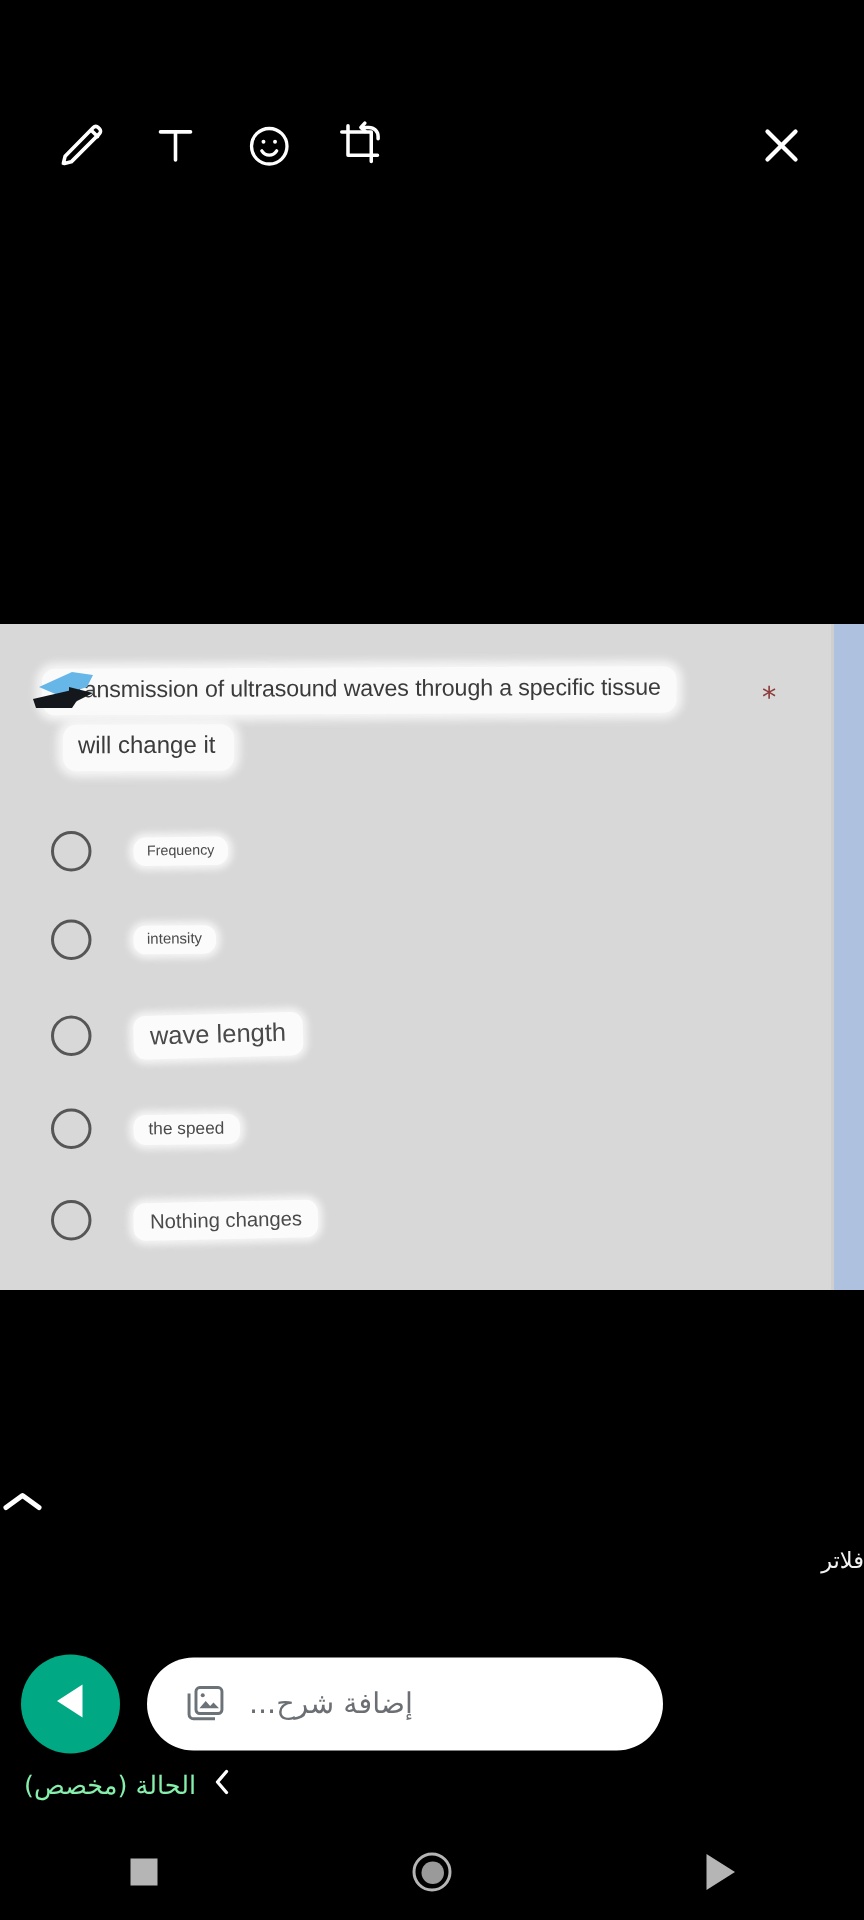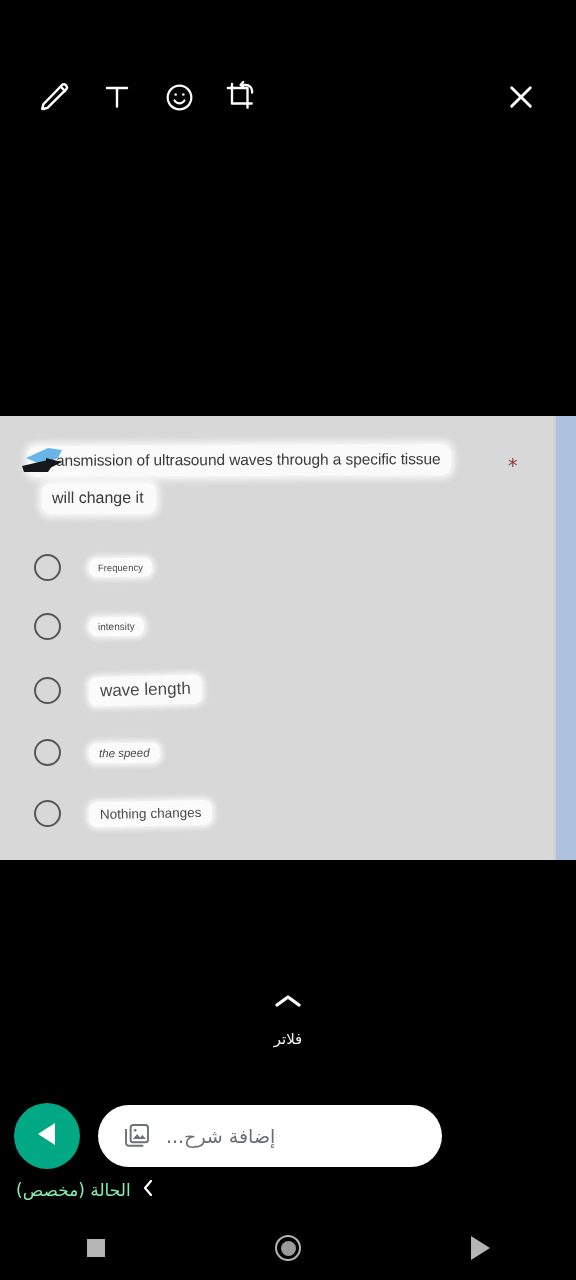--- a/index.html
+++ b/index.html
@@ -129,33 +129,32 @@
     color: #4a4a4a;
     white-space: nowrap;
     box-shadow: 0 0 5px 3px rgba(251,251,251,0.8);
   }
   .opt-1 { left: 34px; top: 554px; }
   .opt-1 .option-pill { margin-left: 28px; padding: 4px 9px; font-size: 9.5px; transform: rotate(-0.8deg); }
   .opt-2 { left: 34px; top: 613px; }
   .opt-2 .option-pill { margin-left: 28px; padding: 4px 9px; font-size: 10px; transform: rotate(-0.6deg); }
   .opt-3 { left: 34px; top: 676px; }
   .opt-3 .option-pill { margin-left: 28px; padding: 4px 11px 5px; font-size: 17px; transform: rotate(-1.6deg); }
-  .opt-4 { left: 34px; top: 739px; font-style: italic; }
+  .opt-4 { left: 34px; top: 739px; }
   .opt-4 .option-pill { margin-left: 28px; padding: 4px 10px; font-size: 11.5px; transform: rotate(-0.6deg); }
   .opt-5 { left: 34px; top: 800px; }
   .opt-5 .option-pill { margin-left: 28px; padding: 5px 11px; font-size: 13.5px; transform: rotate(-1.2deg); }
 
   
   .filters-area {
     position: absolute;
     left: 0; top: 992px;
     width: 576px;
     display: flex;
     flex-direction: column;
-    align-items: center;
   }
   .filters-chevron { margin-bottom: 16px; }
   .filters-label {
     color: #f2f2f2;
     font-size: 15px;
     direction: rtl;
     font-family: "DejaVu Sans", sans-serif;
   }
 
   

